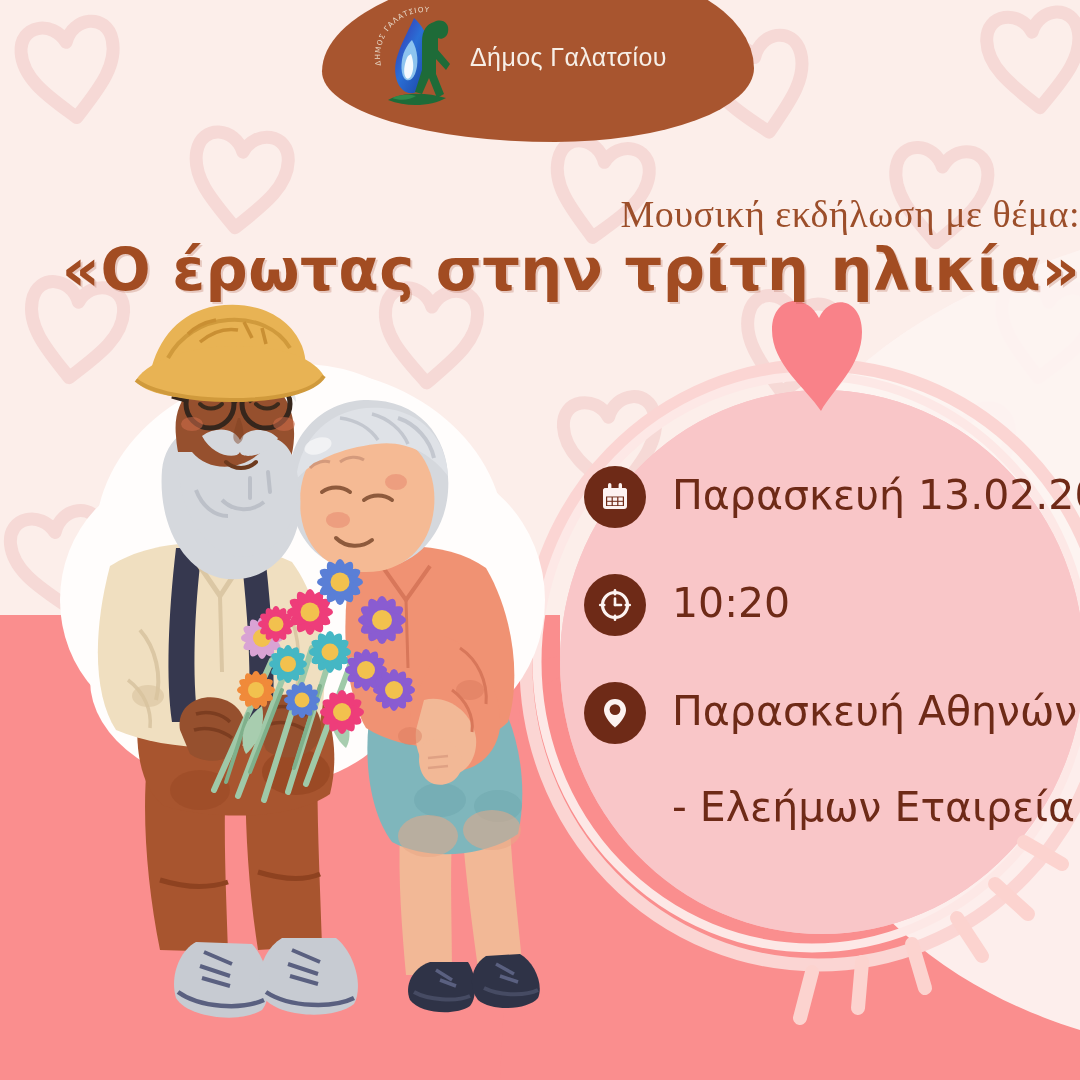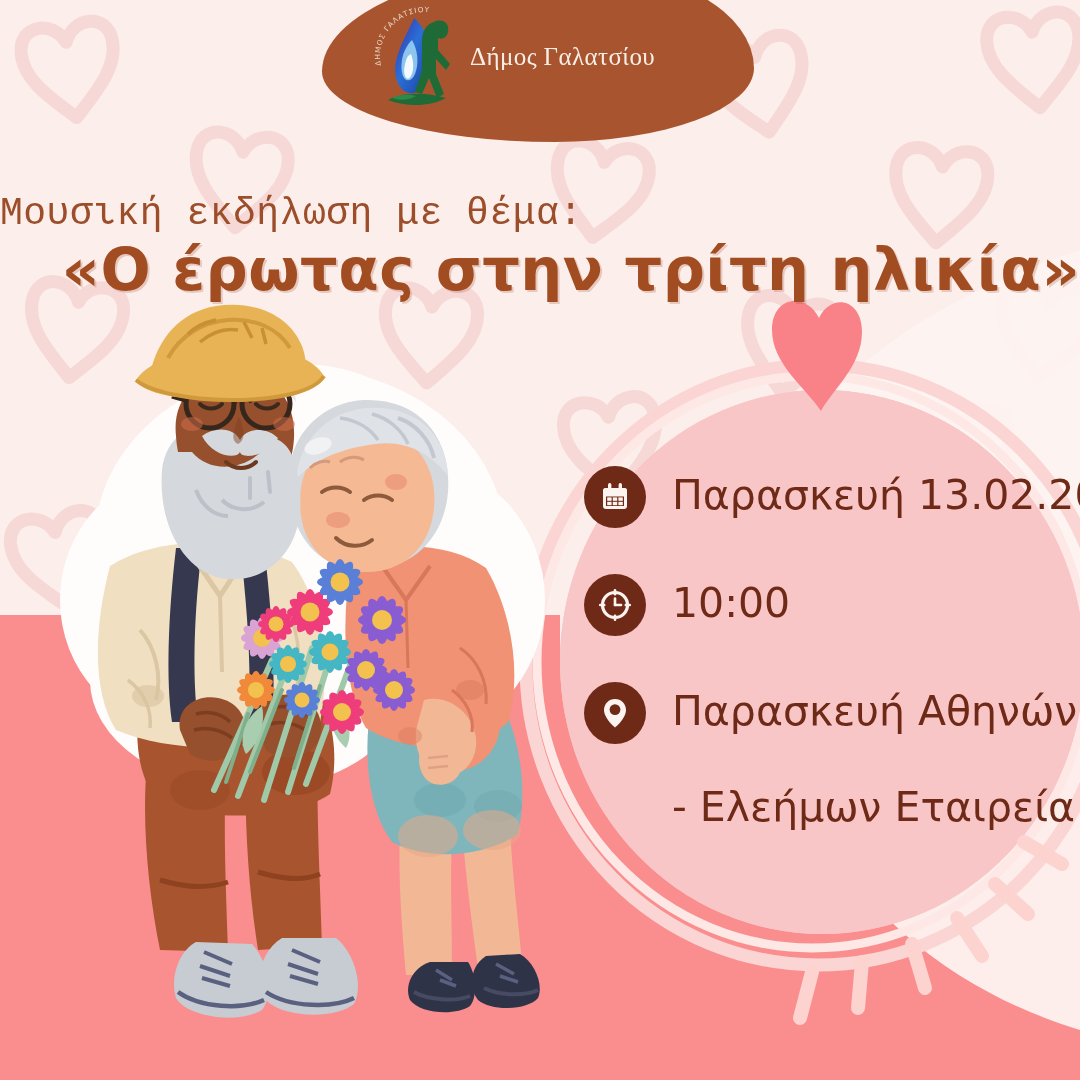--- a/index.html
+++ b/index.html
@@ -22,29 +22,29 @@
     border-radius:58% 42% 46% 54% / 60% 58% 42% 40%;
     display:flex;align-items:flex-end;
     z-index:6;
   }
   #logo-wrap{
     position:absolute;left:372px;top:6px;width:106px;height:108px;z-index:7;
   }
   #brand-name{
     position:absolute;left:470px;top:43px;z-index:7;
     color:#f7efe7;font-size:25px;letter-spacing:.4px;
-    font-family:Liberation Serif, serif;
+    font-family:Liberation Sans, sans-serif;
     white-space:nowrap;
   }
 
   
   #title-1{
-    position:absolute;top:192px;left:0;width:1080px;text-align:left;z-index:8;
+    position:absolute;top:192px;left:0;width:1080px;text-align:right;z-index:8;
     color:#9c4e2a;font-size:38px;letter-spacing:.5px;
-    font-family:Liberation Mono, monospace;
+    font-family:Liberation Serif, serif;
   }
   #title-2{
     position:absolute;top:235px;left:0;width:1080px;text-align:right;z-index:8;
     color:#a24c22;font-size:59px;font-weight:bold;letter-spacing:.5px;
     font-family:"DejaVu Sans", sans-serif;
     text-shadow:2px 2px 0 rgba(160,70,40,.22);
   }
 
   
   #info{
@@ -505,21 +505,21 @@
             <line x1="3.2" y1="18" x2="7.2" y2="18"></line>
             <line x1="28.8" y1="18" x2="32.8" y2="18"></line>
           </g>
           <g stroke="#fdf3f1" stroke-width="2.6" stroke-linecap="round">
             <line x1="18" y1="18" x2="18" y2="11.5"></line>
             <line x1="18" y1="18" x2="24" y2="18"></line>
           </g>
         </svg>
       </div>
       <div class="info-text">
-        <span>10:00</span>
+        <span>10:20</span>
       </div>
     </div>
 
     <div class="info-row">
       <div class="info-icon">
         <svg width="36" height="36" viewBox="0 0 36 36" xmlns="http://www.w3.org/2000/svg">
           <path d="M18,4 C11.9,4 7,8.9 7,15 C7,23.5 18,32.5 18,32.5 C18,32.5 29,23.5 29,15 C29,8.9 24.1,4 18,4 Z" fill="#fdf3f1"></path>
           <circle cx="18" cy="14.6" r="5.4" fill="#6e2a17"></circle>
         </svg>
       </div>

